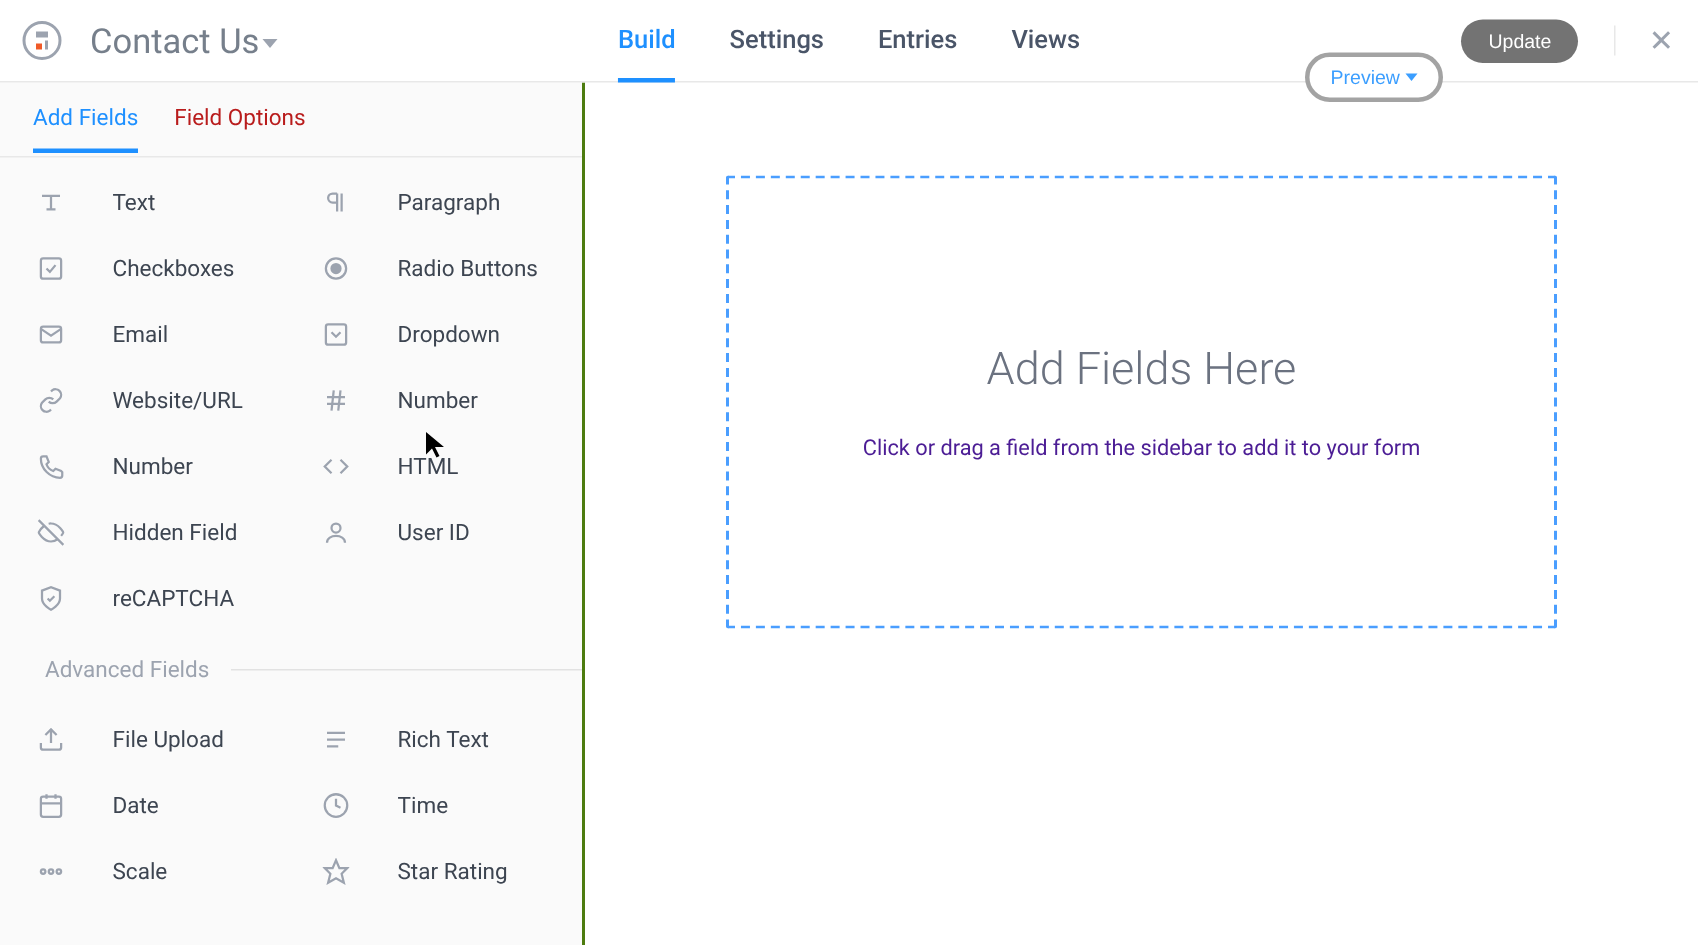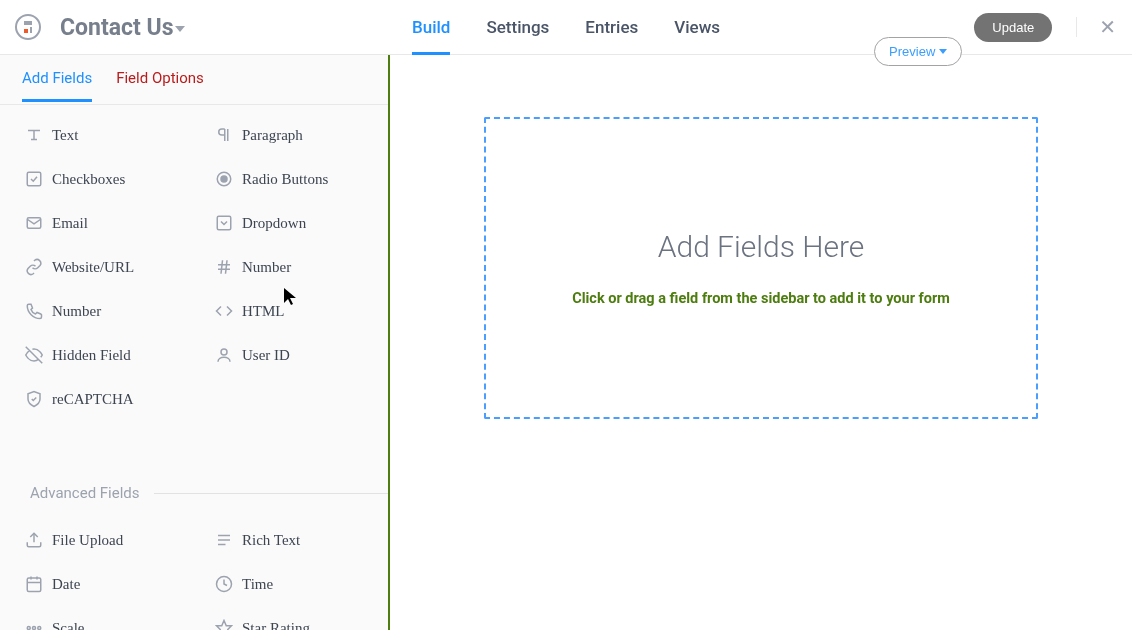--- a/index.html
+++ b/index.html
@@ -31,21 +31,21 @@
     }
     .form-title-wrap {
       display: flex;
       align-items: center;
       cursor: pointer;
       color: #767f8b;
       font-size: 23px;
     }
     .form-title {
       margin-right: 2px;
-      font-weight: 700;
+      font-weight: 400;
     }
     .caret {
       width: 0; height: 0;
       border-left: 5px solid transparent;
       border-right: 5px solid transparent;
       border-top: 6px solid #9ca3af;
       margin-top: 3px;
     }
     .main-tabs {
       position: absolute;
@@ -77,21 +77,21 @@
       height: 3px;
       background: #1e90ff;
     }
     .header-actions {
       margin-left: auto;
       display: flex;
       align-items: center;
       gap: 12px;
     }
     .btn-preview {
-      border: 1px solid #a3a3a3;
+      border: 3px solid #a3a3a3;
       color: #3b9eff;
       background: #fff;
       border-radius: 20px;
       padding: 6px 14px;
       font-size: 13px;
       cursor: pointer;
       display: flex;
       align-items: center;
       gap: 4px;
       margin-top: 48px;
@@ -158,43 +158,41 @@
       background: #1e90ff;
     }
     .fields-grid {
       display: grid;
       grid-template-columns: 1fr 1fr;
       padding: 8px 4px 8px 4px;
     }
     .field-item {
       display: flex;
       align-items: center;
-      gap: 8px;
+      gap: 31px;
       padding: 12px 0 12px 20px;
       cursor: pointer;
       color: #3d4551;
       font-size: 15px;
-      font-family: Liberation Serif, serif;
     }
     .field-icon {
       width: 20px;
       height: 20px;
       display: flex;
       align-items: center;
       justify-content: center;
       color: #9ca3af;
       flex-shrink: 0;
     }
     .section-header {
       display: flex;
       align-items: center;
       padding: 8px 0 8px 30px;
       color: #9ca3af;
       font-size: 15px;
-      margin-top: 47px;
     }
     .section-line {
       flex: 1;
       height: 1px;
       background: #e2e2e2;
       margin-left: 14px;
     }
     
     .canvas {
       flex: 1;
@@ -214,22 +212,21 @@
       justify-content: center;
     }
     .drop-title {
       font-size: 30px;
       color: #6b7280;
       margin-bottom: 26px;
       font-weight: 300;
     }
     .drop-sub {
       font-size: 14.5px;
-      color: #4d7c0f;
-      font-weight: bold;
+      color: #4c1d95;
     }
     
     .fake-cursor {
       position: absolute;
       left: 284px;
       top: 288px;
       font-size: 16px;
       color: #000;
       pointer-events: none;
     }

